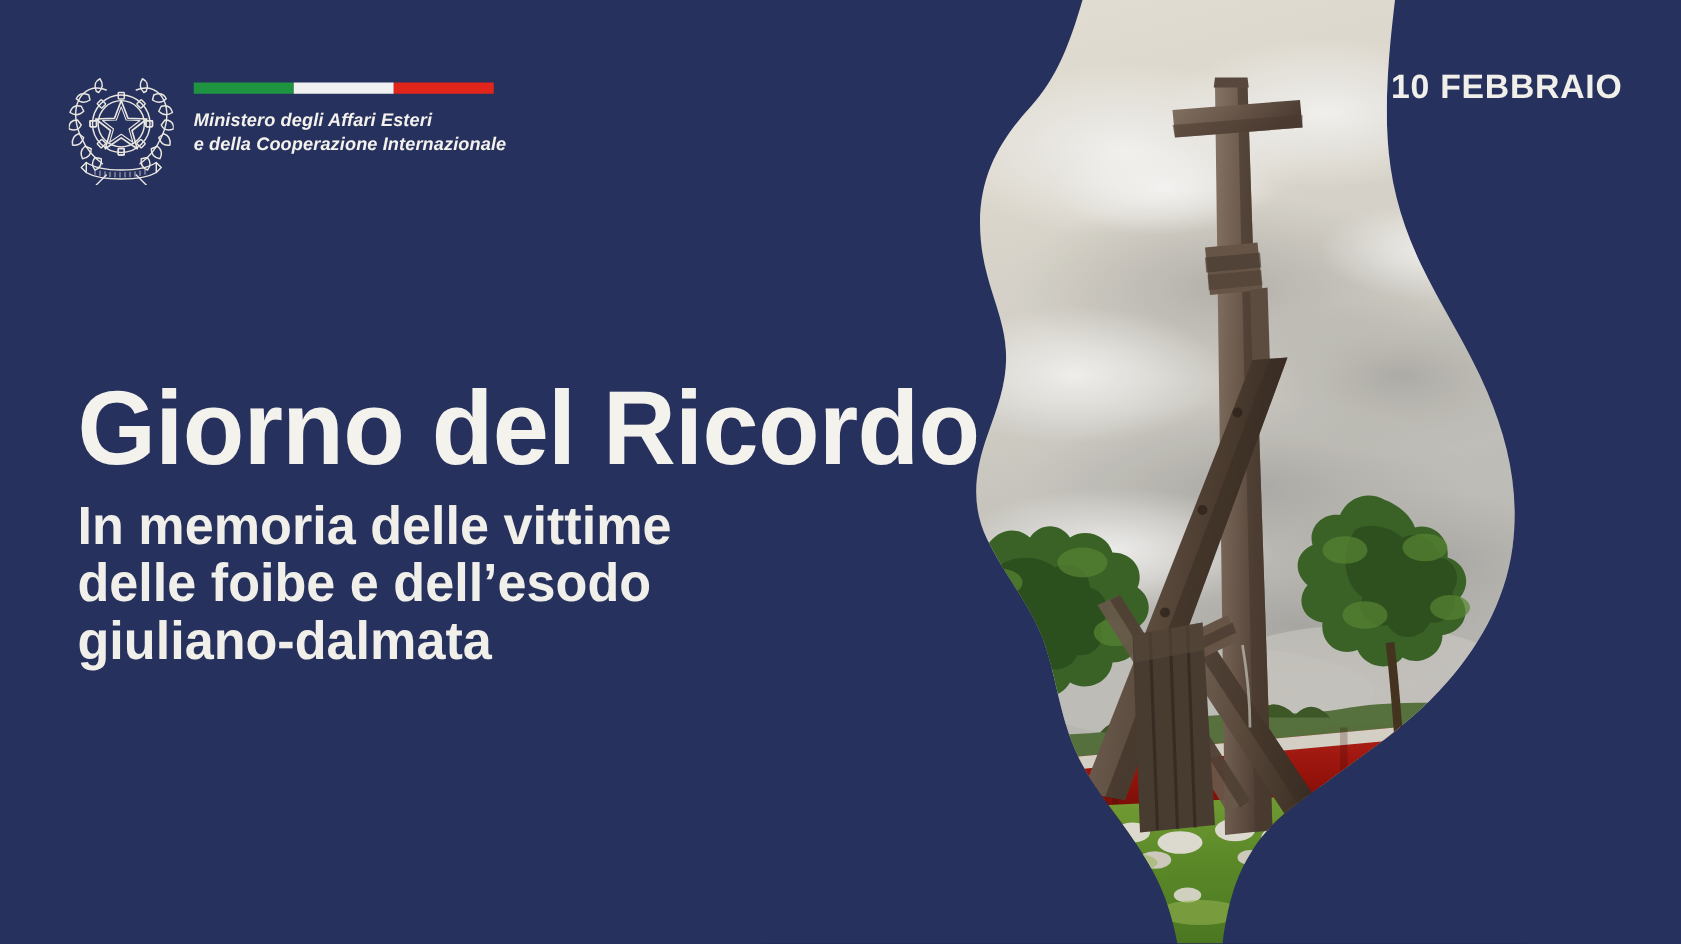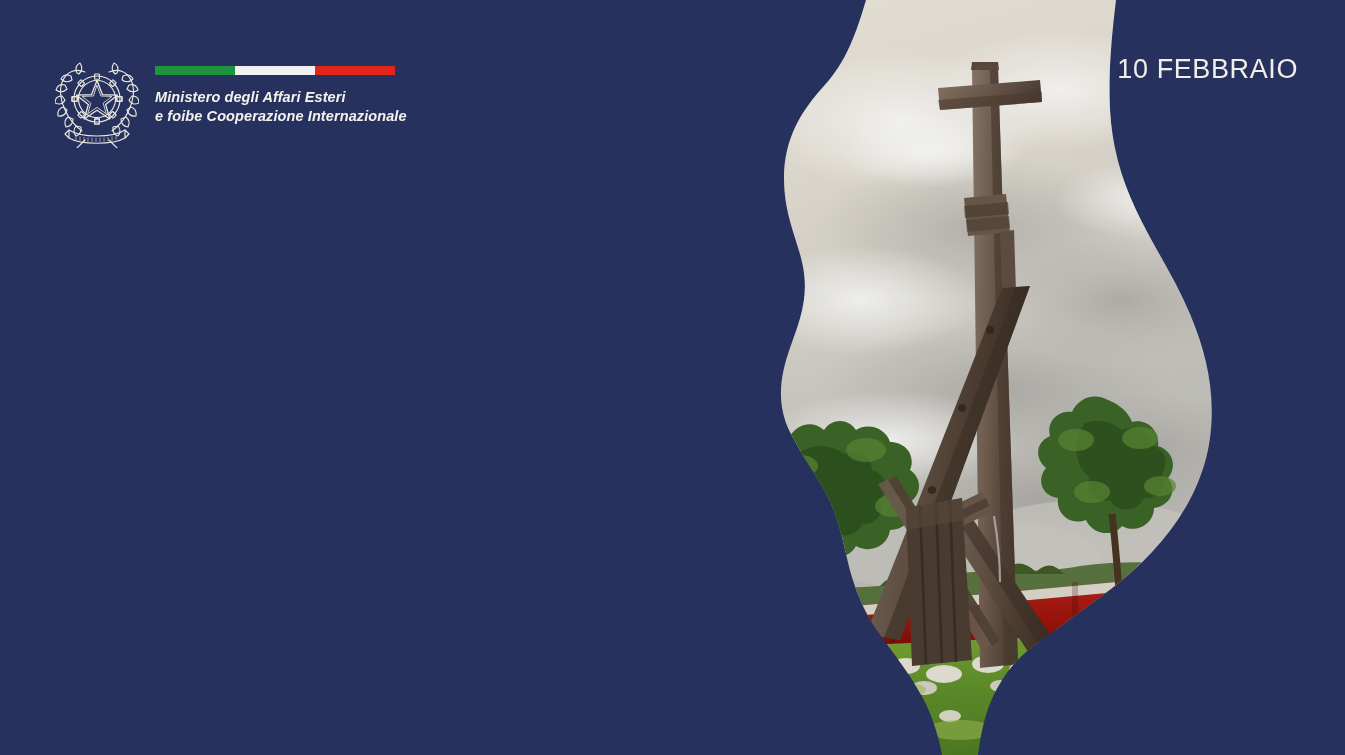--- a/index.html
+++ b/index.html
@@ -67,21 +67,21 @@
     white-space: nowrap;
   }
 
   
   .date-label {
     position: absolute;
     right: 47px;
     top: 54px;
     color: #f1efe9;
     font-size: 27px;
-    font-weight: 400;
+    font-weight: 700;
     letter-spacing: 0.6px;
     z-index: 5;
     white-space: nowrap;
   }
 
   
   .headline-block {
     position: absolute;
     left: 62px;
     top: 300px;
@@ -463,20 +463,28 @@
       </g>
     </svg>
 
     <div class="brand-text-col">
       <div class="tricolor">
         <span class="tri-green" style="background: rgb(30, 148, 64);"></span>
         <span class="tri-white" style="background: rgb(241, 241, 241);"></span>
         <span class="tri-red" style="background: rgb(225, 37, 27);"></span>
       </div>
       <div class="ministry-line">Ministero degli Affari Esteri</div>
-      <div class="ministry-line">e foibe Cooperazione Internazionale</div>
+      <div class="ministry-line">e della Cooperazione Internazionale</div>
     </div>
   </div>
 
   <div class="date-label" style="color: rgb(241, 239, 233);">10 FEBBRAIO</div>
 
+  <div class="headline-block">
+    <h1 class="headline" style="color: rgb(244, 242, 236);">Giorno del Ricordo</h1>
+    <p class="subhead" style="color: rgb(241, 239, 233);">
+      <span class="subhead-line">In memoria delle vittime</span>
+      <span class="subhead-line">delle foibe e dell’esodo</span>
+      <span class="subhead-line">giuliano-dalmata</span>
+    </p>
+  </div>
 
 </div>
 
 </body></html>

